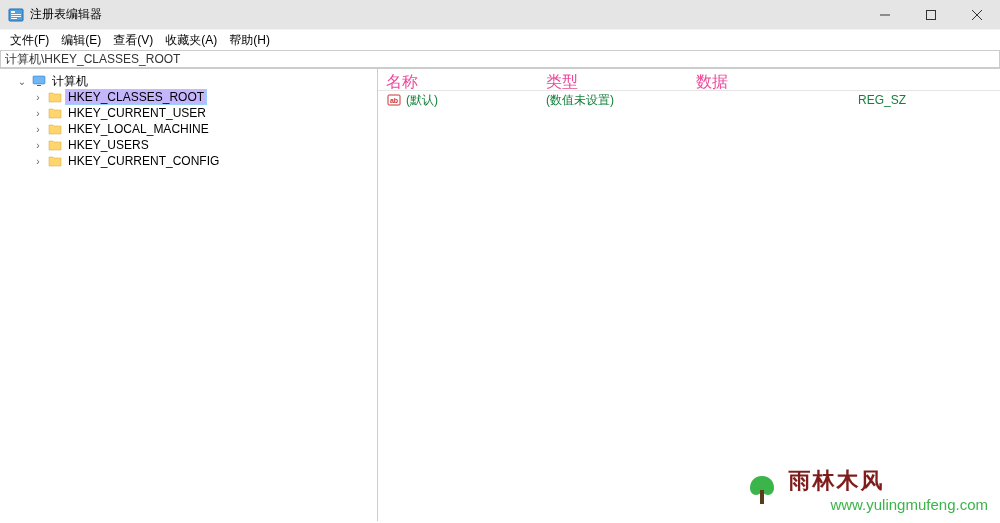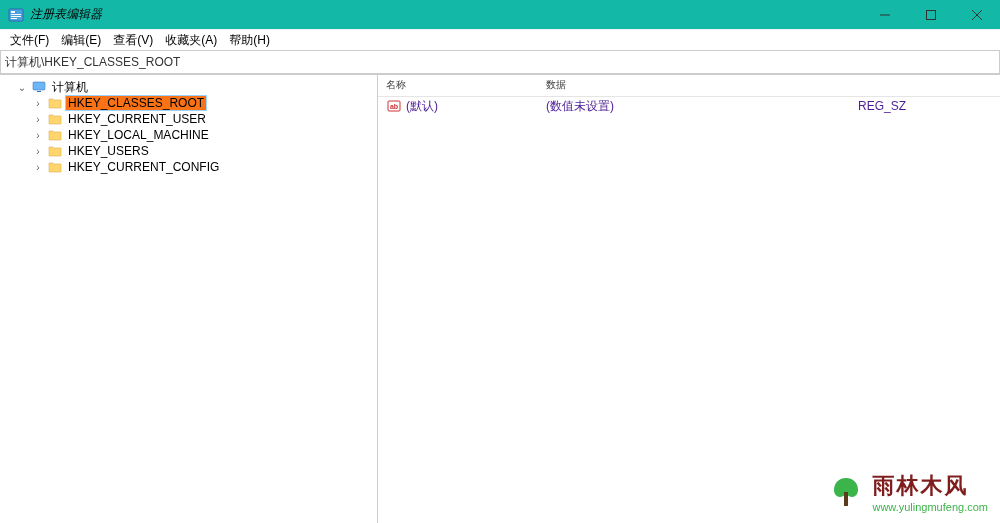--- a/index.html
+++ b/index.html
@@ -9,23 +9,22 @@
       background: #fff;
       width: 1000px;
       height: 523px;
       overflow: hidden;
       position: relative;
     }
     .titlebar {
       height: 30px;
       display: flex;
       align-items: center;
-      background: #14b8a6;
+      background: #e5e5e5;
       border-bottom: 1px solid #f3f3f3;
-      font-style: italic;
     }
     .titlebar .app-icon {
       width: 16px; height: 16px;
       margin: 0 6px 0 8px;
       display: inline-flex;
       align-items: center;
       justify-content: center;
     }
     .titlebar .title {
       color: #000;
@@ -52,21 +51,21 @@
       padding: 0 4px;
       background: #fff;
     }
     .menu-item {
       padding: 2px 6px;
       color: #000;
       font-size: 12px;
       cursor: default;
     }
     .addressbar {
-      height: 24px;
+      height: 18px;
       border: 1px solid #ccc;
       margin: 0;
       padding: 1px 4px;
       font-size: 12px;
       color: #333;
       background: #fff;
       display: flex;
       align-items: center;
     }
     .main {
@@ -105,49 +104,49 @@
       height: 14px;
       margin: 0 3px;
       display: inline-flex;
       align-items: center;
       justify-content: center;
     }
     .tree-node .label {
       padding: 0 2px;
     }
     .tree-node.selected .label {
-      background: #f97316;
+      background: #c4b5fd;
       outline: 1px solid #99d1ff;
     }
     .indent-1 { padding-left: 16px; }
     .indent-2 { padding-left: 32px; }
     .list-header {
       display: flex;
       height: 22px;
       border-bottom: 1px solid #e5e5e5;
       background: #fff;
     }
     .list-header .col {
       padding: 3px 8px;
-      font-size: 10px;
-      color: #404040;
+      font-size: 16px;
+      color: #ec4899;
       border-right: 1px solid transparent;
     }
     .col-name { width: 160px; }
     .col-type { width: 150px; }
     .col-data { flex: 1; font-family: Liberation Serif, serif; }
     .list-row {
       display: flex;
       height: 18px;
       align-items: center;
     }
     .list-row .cell {
       padding: 0 8px;
       font-size: 12px;
-      color: #4c1d95;
+      color: #15803d;
       display: flex;
       align-items: center;
     }
     .list-row .cell-name { width: 160px; }
     .list-row .cell-type { width: 150px; }
     .list-row .cell-data { flex: 1; }
     .value-icon {
       width: 16px;
       height: 14px;
       margin-right: 4px;
@@ -171,22 +170,23 @@
       display: flex;
       flex-direction: column;
     }
     .watermark .brand {
       font-size: 22px;
       font-weight: bold;
       color: #7f1d1d;
       letter-spacing: 2px;
     }
     .watermark .url {
-      font-size: 11px;
+      font-size: 15px;
       color: #3bb44a;
+      margin-left: 42px;
     }
     .folder-svg { fill: #ffd66e; stroke: #d9a23e; stroke-width: 0.5; }
     .computer-svg { fill: #6eb7f7; stroke: #2a6bb0; stroke-width: 0.5; }
   </style>
 </head>
 <body>
 
 <div class="titlebar">
   <span class="app-icon">
     <svg width="16" height="16" viewBox="0 0 16 16">
@@ -286,20 +286,21 @@
             <path class="folder-svg" d="M1 2h4l1 1h7v8H1z"></path>
           </svg>
       </span>
       <span class="label">HKEY_CURRENT_CONFIG</span>
     </div>
   </div>
 
   <div class="list-pane">
     <div class="list-header">
       <div class="col col-name">名称</div>
+      <div class="col col-type">类型</div>
       <div class="col col-data">数据</div>
     </div>
     <div class="list-row">
       <div class="cell cell-name">
         <span class="value-icon">
           <svg width="14" height="14" viewBox="0 0 14 14">
             <rect x="1" y="2" width="12" height="10" rx="1" fill="#fff" stroke="#c33"></rect>
             <text x="7" y="10" font-size="7" text-anchor="middle" fill="#c33" font-weight="bold">ab</text>
           </svg>
         </span>

